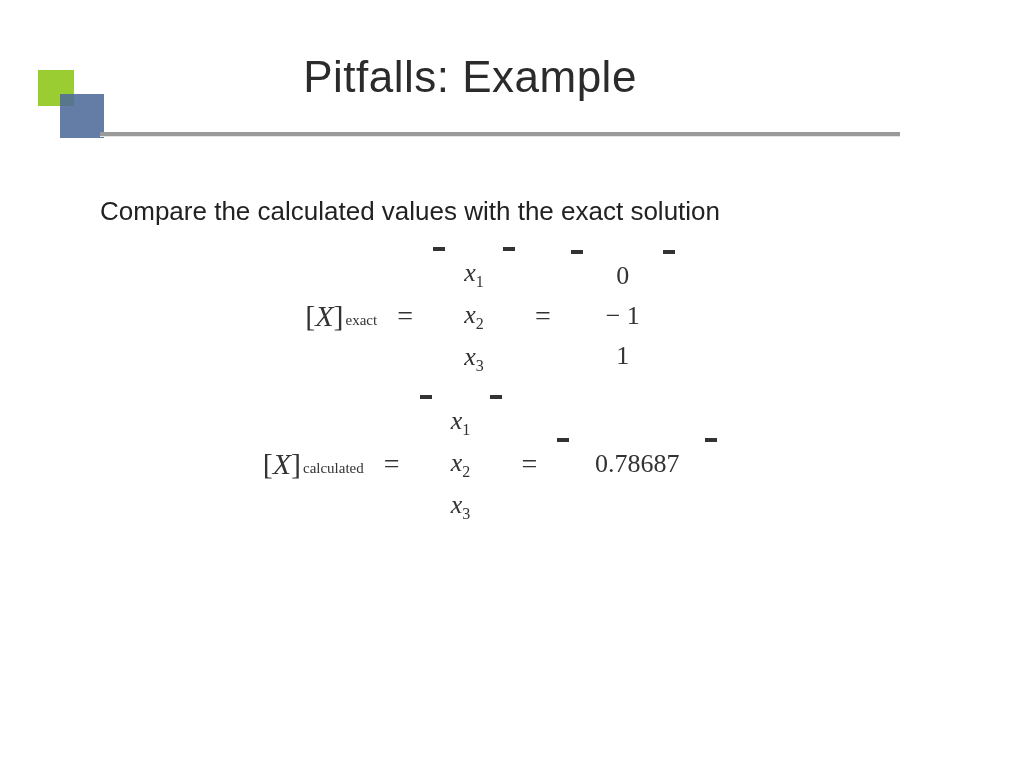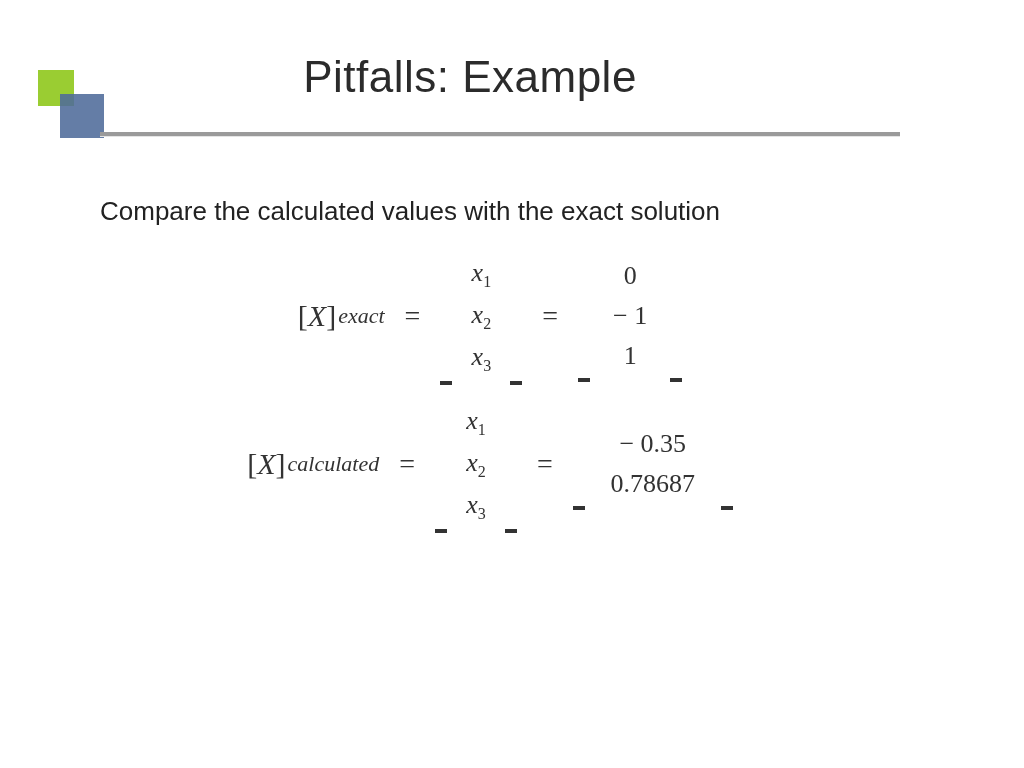--- a/index.html
+++ b/index.html
@@ -96,34 +96,33 @@
   }
   .X {
     font-size: 30px;
     font-style: italic;
   }
   .brk {
     font-size: 30px;
     font-style: normal;
   }
   .sub {
-    font-size: 22px;
-    font-style: italic;
+    font-size: 15px;
     align-self: flex-end;
     margin-bottom: 4px;
     margin-left: 2px;
   }
   .eq {
     font-size: 28px;
     margin: 0 6px;
   }
   
   .mat {
     display: flex;
-    align-items: flex-end;
+    align-items: flex-start;
   }
   .mat .col {
     display: flex;
     flex-direction: column;
     justify-content: space-around;
     padding: 4px 8px;
     min-width: 42px;
     text-align: center;
   }
   .mat .col.wide { min-width: 120px; }
@@ -248,21 +247,20 @@
             </span>
         </span>
 
         <span class="eq">=</span>
 
         <span class="mat">
           <span class="bracket left">
               <span class="bar"></span>
             </span>
           <span class="col wide">
-            <span class="cell">− 0.35</span>
             <span class="cell">0.78687</span>
           </span>
           <span class="bracket right">
               <span class="bar"></span>
             </span>
         </span>
       </div>
 
     </div>
   </div>

